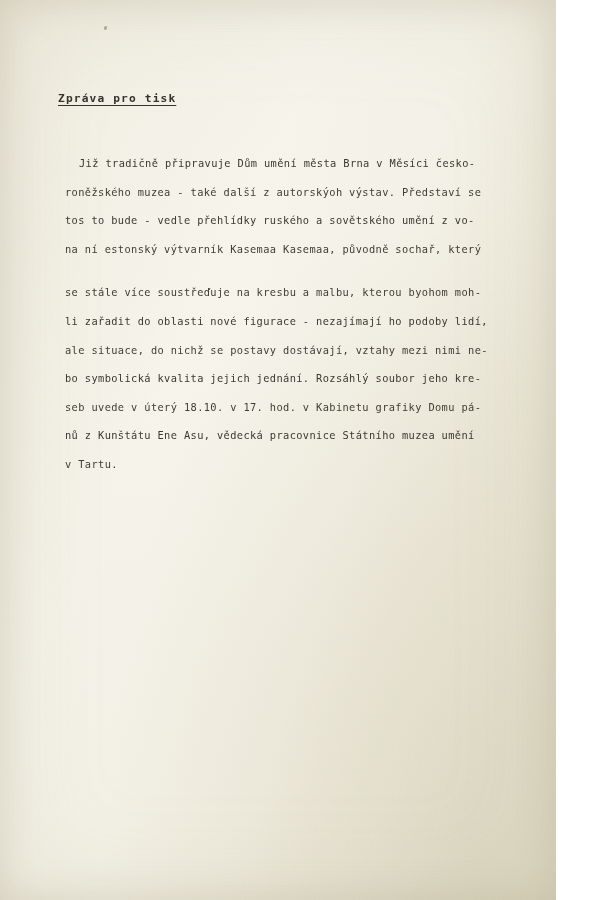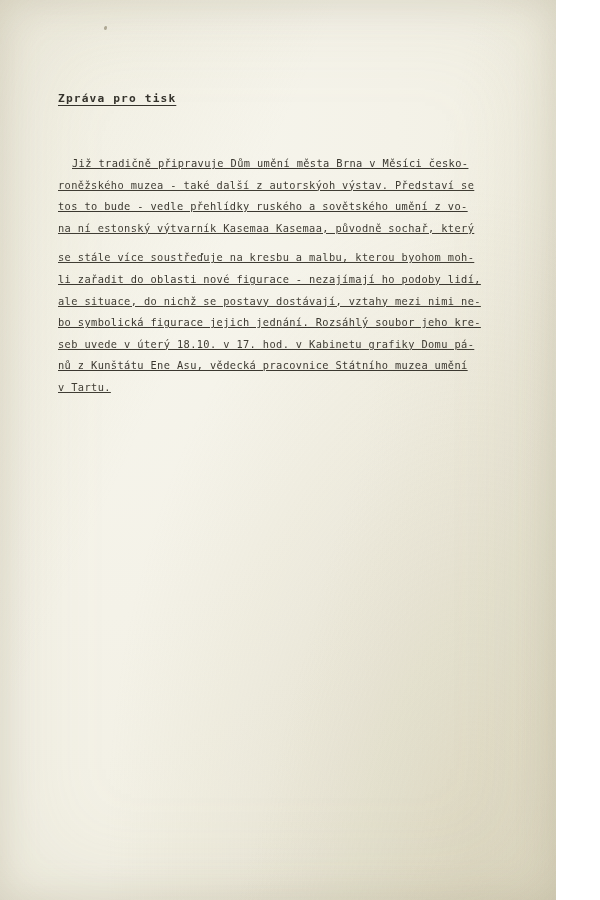--- a/index.html
+++ b/index.html
@@ -79,23 +79,22 @@
   }
 
   .body-text {
     font-size: 10.35px;
     line-height: 21.6px;
     color: #3a372f;
     letter-spacing: .38px;
     text-align: left;
   }
   .body-text p {
-    margin: 0;
+    margin: 7px;
     white-space: pre-wrap;
-    text-decoration: underline;
   }
   .para-gap {
     height: 8px;
   }
   .indent {
     display: inline-block;
     width: 14px;
   }
 
   
@@ -120,20 +119,20 @@
       <p><span class="indent"></span><span>Již tradičně připravuje Dům umění města Brna v Měsíci česko-</span></p>
       <p>roněžského muzea - také další z autorskýoh výstav. Představí se</p>
       <p>tos to bude - vedle přehlídky ruského a sovětského umění z vo-</p>
       <p>na ní estonský výtvarník Kasemaa Kasemaa, původně sochař, který</p>
 
       <div class="para-gap"></div>
 
       <p>se stále více soustřeďuje na kresbu a malbu, kterou byohom moh-</p>
       <p>li zařadit do oblasti nové figurace - nezajímají ho podoby lidí,</p>
       <p>ale situace, do nichž se postavy dostávají, vztahy mezi nimi ne-</p>
-      <p>bo symbolická figurace jejich jednání. Rozsáhlý soubor jeho kre-</p>
+      <p>bo symbolická kvalita jejich jednání. Rozsáhlý soubor jeho kre-</p>
       <p>seb uvede v úterý 18.10. v 17. hod. v Kabinetu grafiky Domu pá-</p>
       <p>nů z Kunštátu Ene Asu, vědecká pracovnice Státního muzea umění</p>
       <p>v Tartu.</p>
 
     </div>
   </div>
 </div>
 
 </body></html>

